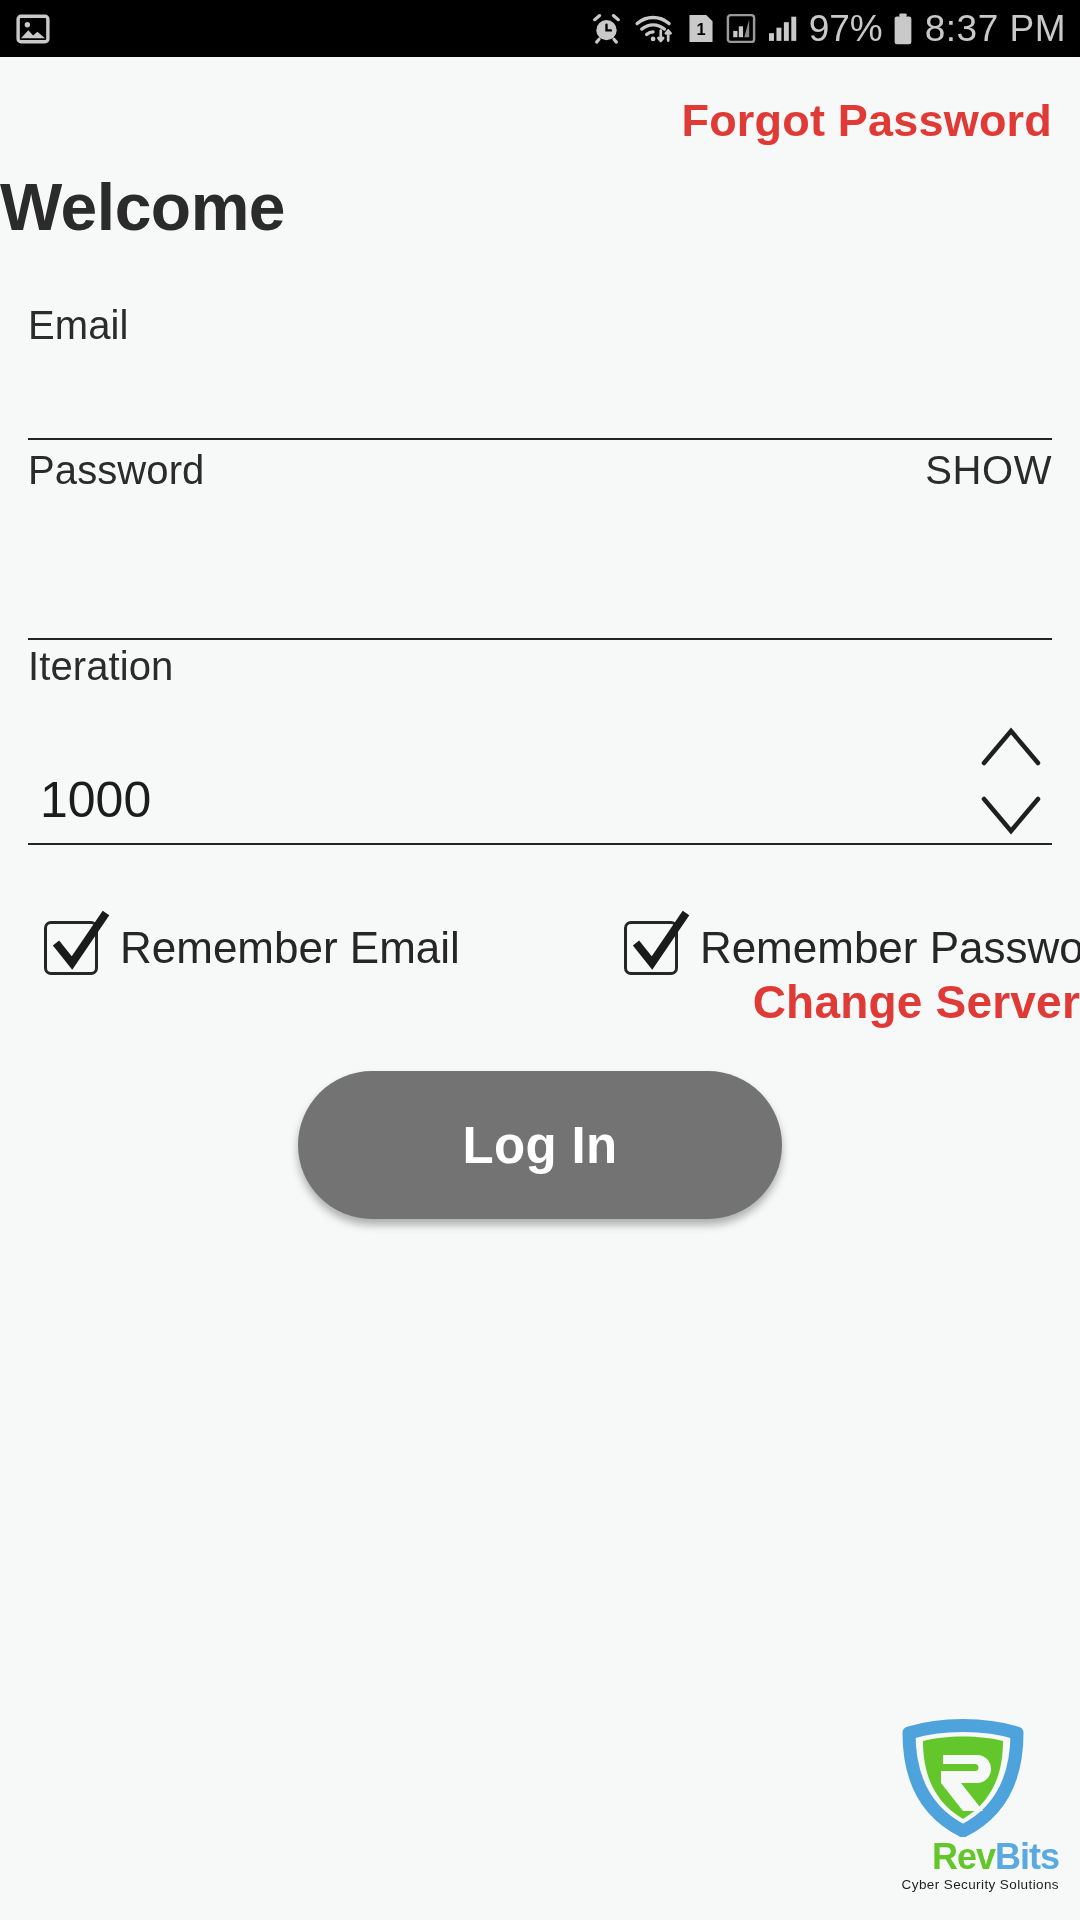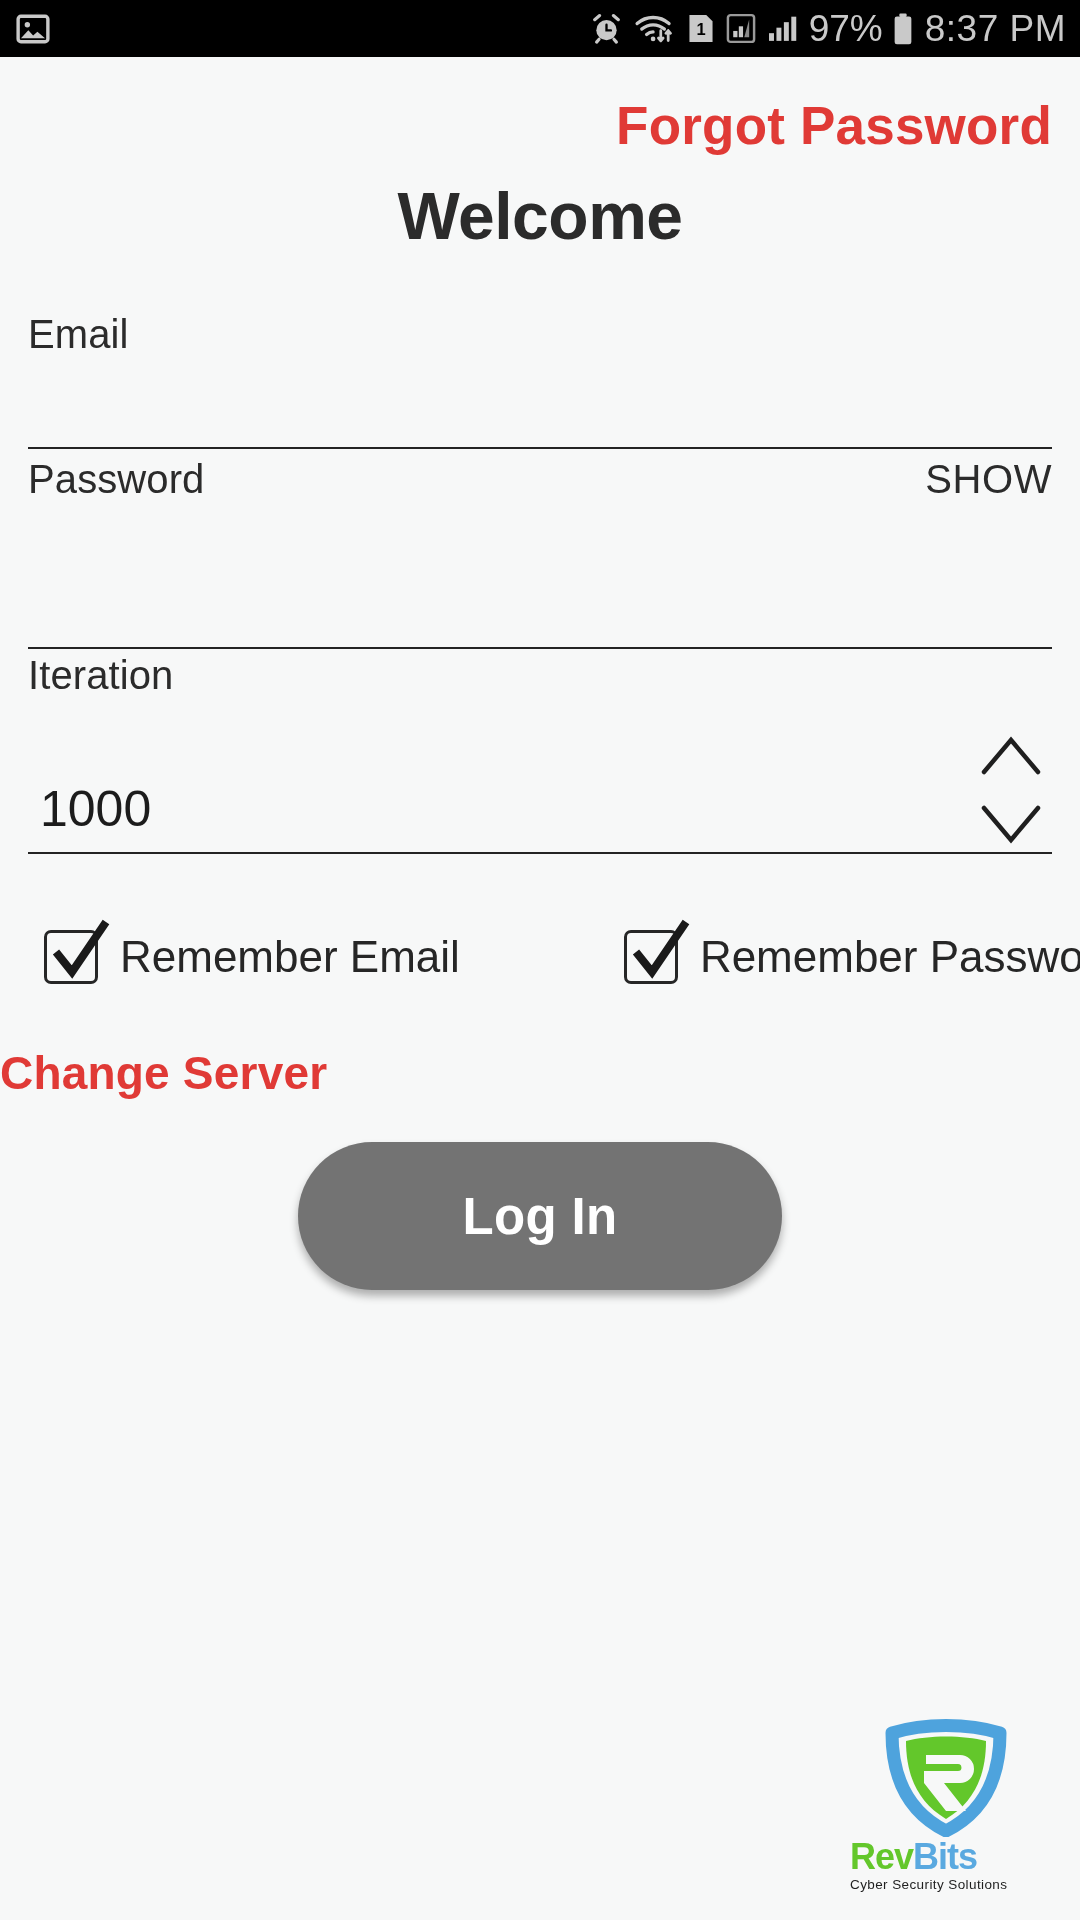--- a/index.html
+++ b/index.html
@@ -29,26 +29,25 @@
   .screen{
     width:1080px; height:1863px; background:#f7f8f8;
     position:relative;
   }
 
   .forgot-row{
     width:100%; text-align:right;
     padding:38px 28px 0 0;
   }
   .forgot-link{
-    color:#e03a36; font-size:53px; font-weight:600;
+    color:#e03a36; font-size:45px; font-weight:600;
     letter-spacing:0.2px; display:inline-block;
   }
 
   .welcome{
-    text-align:center;
     font-size:66px; font-weight:bold; color:#2b2b2b;
     margin-top:22px; letter-spacing:-0.5px;
   }
 
   .fields{ padding:0 28px; margin-top:50px; }
 
   .field{
     border-bottom:2px solid #242424;
     position:relative;
   }
@@ -102,21 +101,21 @@
   .cbox .tick{
     position:absolute; left:-2px; top:-16px;
     width:74px; height:74px;
   }
   .cbox-label{
     font-size:44px; color:#262626; margin-left:22px;
     white-space:nowrap;
   }
 
   .change-server{
-    text-align:left; margin-top:62px;
+    text-align:right; 
   }
   .change-server span{
     color:#e03a36; font-size:46px; font-weight:bold;
     letter-spacing:0.2px;
   }
 
   .btn-wrap{ text-align:center; margin-top:42px; }
   .login-btn{
     display:inline-flex; align-items:center; justify-content:center;
     width:484px; height:148px;
@@ -124,22 +123,22 @@
     border:none; border-radius:76px;
     font-size:51px; font-weight:bold;
     font-family:"Liberation Sans", sans-serif;
     letter-spacing:0.3px;
     box-shadow:0 6px 9px rgba(0,0,0,0.30);
     cursor:pointer;
   }
 
   
   .logo{
-    position:absolute; right:38px; bottom:28px;
-    width:192px; text-align:left;
+    position:absolute; right:21px; bottom:28px;
+    width:192px; text-align:right;
   }
   .logo-mark{ display:block; margin:0 auto; }
   .logo-word{
     font-size:36px; font-weight:bold; letter-spacing:-1px;
     line-height:1; margin-top:2px;
   }
   .w-rev{ color:#63c72b; }
   .w-bits{ color:#5aa9e0; }
   .logo-tag{
     font-size:13.5px; color:#1f1f1f; letter-spacing:0.4px;

